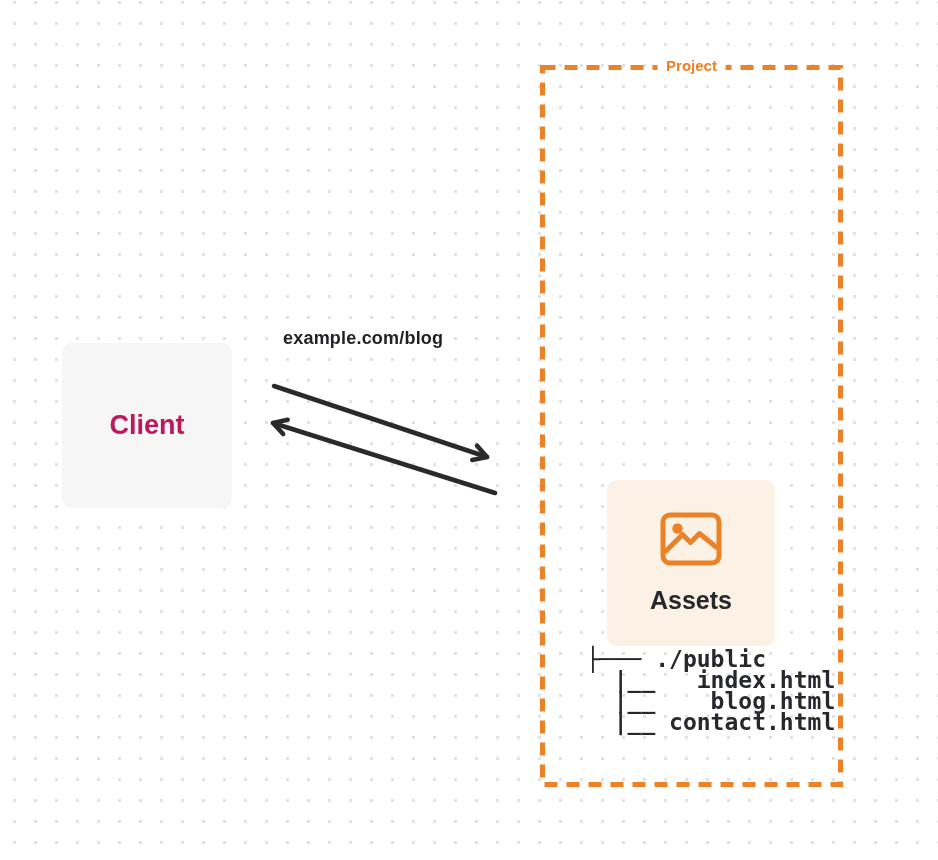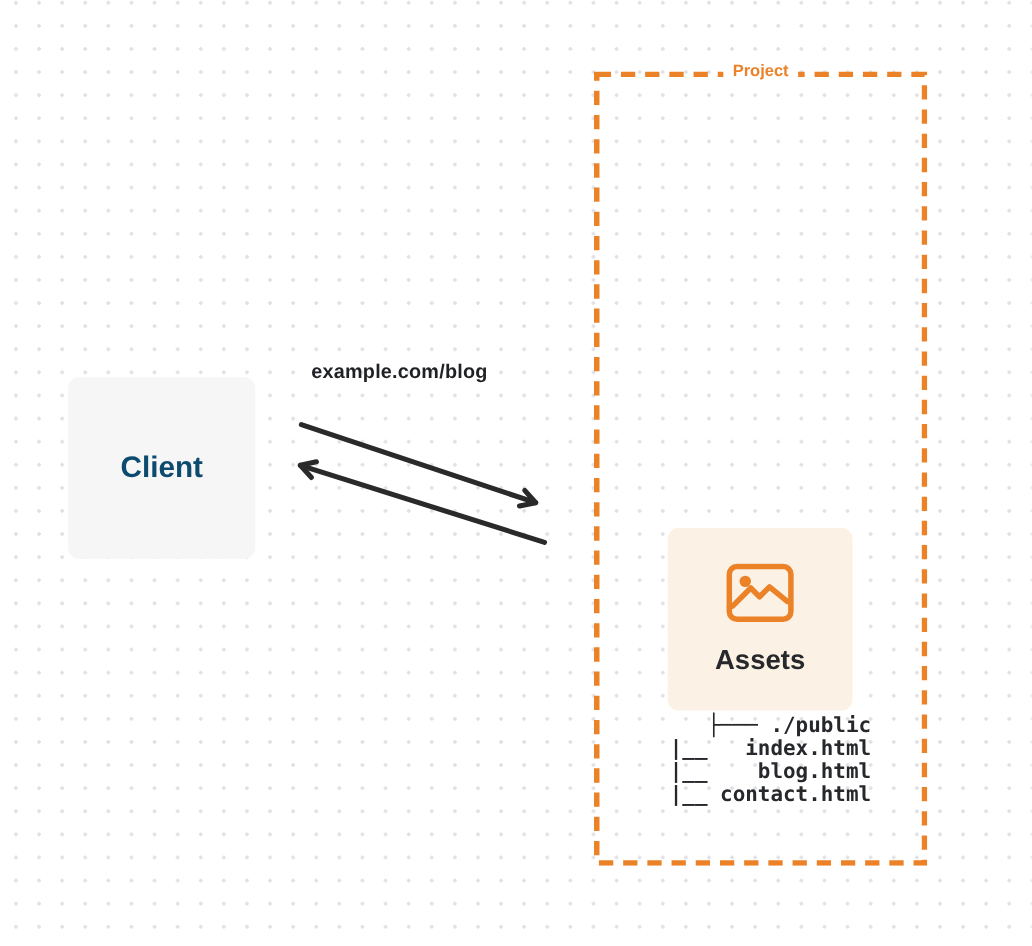--- a/index.html
+++ b/index.html
@@ -28,21 +28,21 @@
     height: 165px;
     background: #F6F6F7;
     border-radius: 10px;
     display: flex;
     align-items: center;
     justify-content: center;
   }
   .client-box .label {
     font-size: 27px;
     font-weight: 700;
-    color: #0c4a6e;
+    color: #be185d;
   }
 
   
   .url-label {
     position: absolute;
     left: 283px;
     top: 328px;
     font-size: 18px;
     font-weight: 700;
     color: #1F2124;
@@ -105,25 +105,24 @@
     font-weight: 700;
     color: #26282B;
   }
 
   
   .file-tree {
     position: absolute;
     left: 46px;
     top: 584px;
     font-family: "DejaVu Sans Mono", "Liberation Mono", monospace;
-    font-size: 19px;
+    font-size: 23px;
     font-weight: 600;
     line-height: 21px;
     color: #26282B;
-    text-align: right;
   }
   .file-tree .tree-line {
     white-space: pre;
   }
 </style>
 </head>
 <body>
 
 <div class="canvas">
 

